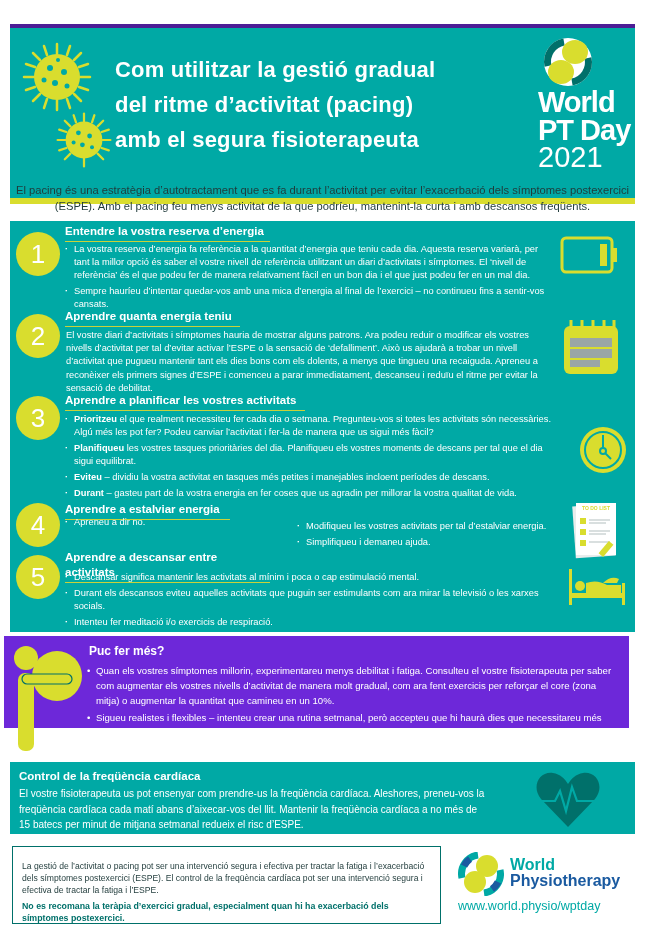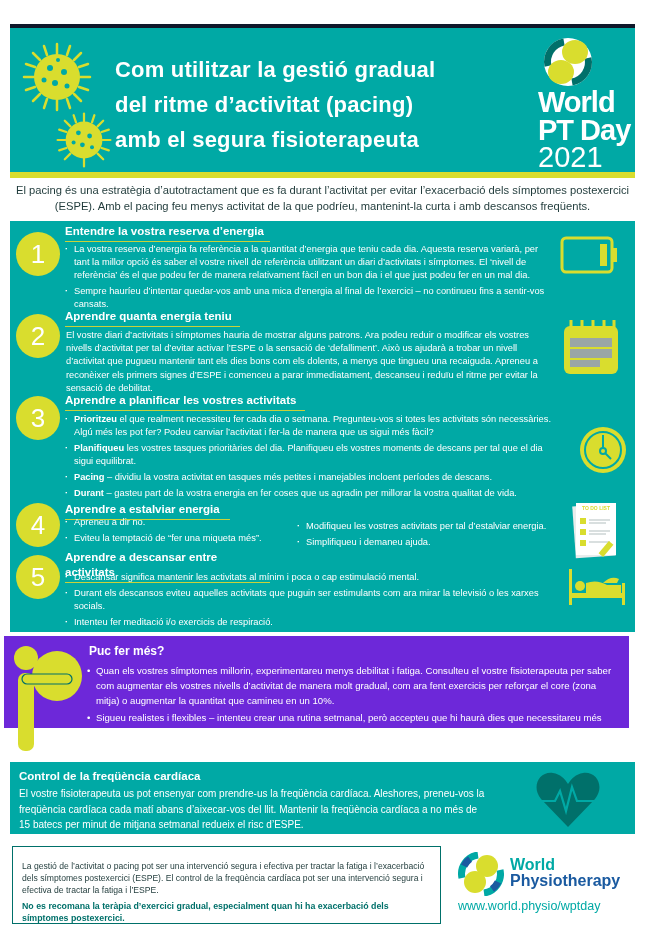--- a/index.html
+++ b/index.html
@@ -1,22 +1,22 @@
 <!DOCTYPE html>
 <html><head>
 <meta charset="utf-8">
 <style>
   * { box-sizing: border-box; margin: 0; padding: 0; }
   html, body { width: 645px; height: 948px; background: #ffffff; overflow: hidden; }
   body { font-family: "Liberation Sans", sans-serif; color: #1f3a3a; position: relative; }
 
   
   .header {
-    position: absolute; left: 10px; top: 24px; width: 625px; height: 154px;
-    background: #00a9a5; border-top: 4px solid #0f172a; border-bottom: 6px solid #d9dd2e;
+    position: absolute; left: 10px; top: 24px; width: 625px; height: 180px;
+    background: #00a9a5; border-top: 4px solid #4c1d95; border-bottom: 6px solid #d9dd2e;
   }
   .header .title {
     position: absolute; left: 105px; top: 24px; width: 420px;
     color: #ffffff; font-weight: bold; font-size: 22px; line-height: 35px; letter-spacing: 0.2px;
   }
   .virus { position: absolute; }
   .wpt-logo { position: absolute; left: 528px; top: 8px; width: 100px; }
   .wpt-logo .w1 { color: #fff; font-weight: bold; font-size: 29px; line-height: 28px; letter-spacing: -1px; }
   .wpt-logo .w2 { color: #fff; font-weight: normal; font-size: 29px; line-height: 26px; }
 
@@ -187,38 +187,37 @@
         <rect x="8" y="42" width="30" height="7"></rect>
     </g>
   </svg>
 
   <div class="step-num" style="left:6px;top:175px">3</div>
   <div class="step-title" style="left:55px;top:172px;width:240px">Aprendre a planificar les vostres activitats</div>
   <div class="step-body" style="left:54px;top:192px;width:500px">
     <ul>
       <li><b>Prioritzeu</b><span> el que realment necessiteu fer cada dia o setmana. Pregunteu-vos si totes les activitats són necessàries. Algú més les pot fer? Podeu canviar l’activitat i fer-la de manera que us sigui més fàcil?</span></li>
       <li><b>Planifiqueu</b><span> les vostres tasques prioritàries del dia. Planifiqueu els vostres moments de descans per tal que el dia sigui equilibrat.</span></li>
-      <li><b>Pacing</b><span> – dividiu la vostra activitat en tasques més petites i manejables incloent períodes de descans.</span></li>
+      <li><b>Eviteu</b><span> – dividiu la vostra activitat en tasques més petites i manejables incloent períodes de descans.</span></li>
       <li><b>Durant</b><span> – gasteu part de la vostra energia en fer coses que us agradin per millorar la vostra qualitat de vida.</span></li>
     </ul>
   </div>
   <svg class="icon-box" style="left:569px;top:205px" width="48" height="48" viewBox="0 0 48 48">
     <circle cx="24" cy="24" r="23" fill="#d9dd2e"></circle>
     <circle cx="24" cy="24" r="18" fill="none" stroke="#00a9a5" stroke-width="2"></circle>
     <line x1="24" y1="9" x2="24" y2="22" stroke="#00a9a5" stroke-width="2"></line>
     <circle cx="24" cy="25" r="3" fill="none" stroke="#00a9a5" stroke-width="2"></circle>
     <line x1="26" y1="27" x2="32" y2="33" stroke="#00a9a5" stroke-width="2"></line>
   </svg>
 
   <div class="step-num" style="left:6px;top:282px">4</div>
   <div class="step-title" style="left:55px;top:281px;width:165px">Aprendre a estalviar energia</div>
   <div class="step-body" style="left:54px;top:295px;width:210px">
     <ul>
       <li>Apreneu a dir no.</li>
-      <li>Eviteu la temptació de “fer una miqueta més”.</li>
     </ul>
   </div>
   <div class="step-body" style="left:286px;top:299px;width:270px">
     <ul>
       <li>Modifiqueu les vostres activitats per tal d’estalviar energia.</li>
       <li>Simplifiqueu i demaneu ajuda.</li>
     </ul>
   </div>
   <div class="icon-box" style="left:560px;top:280px;width:50px;height:58px">
     <svg width="50" height="58" viewBox="0 0 50 58" style="position:absolute;left:0;top:0">

